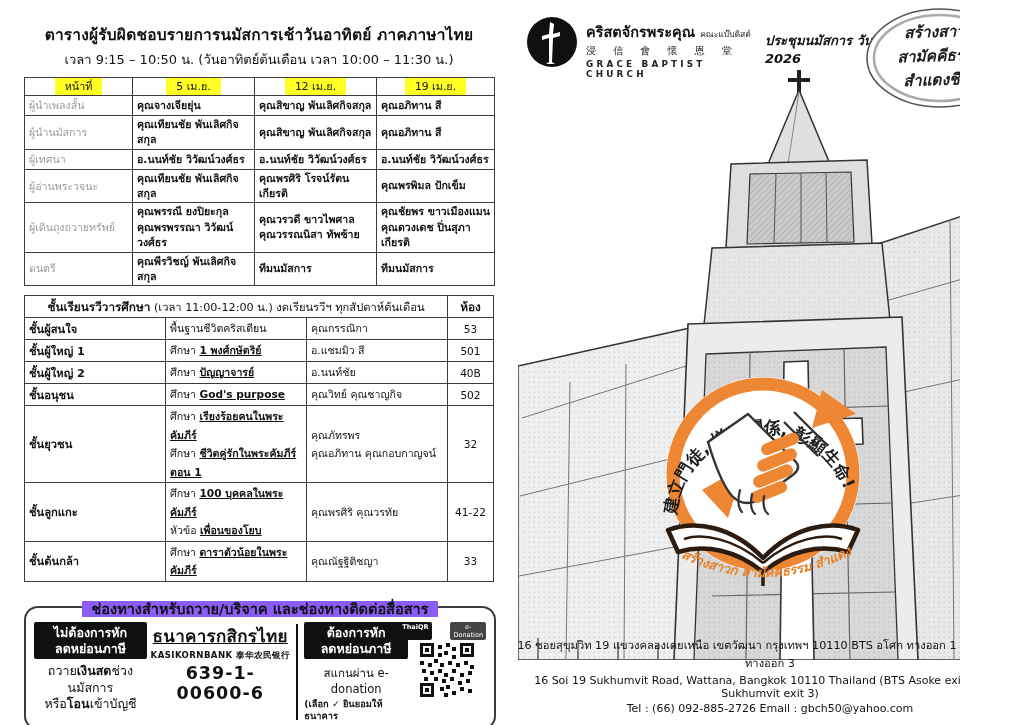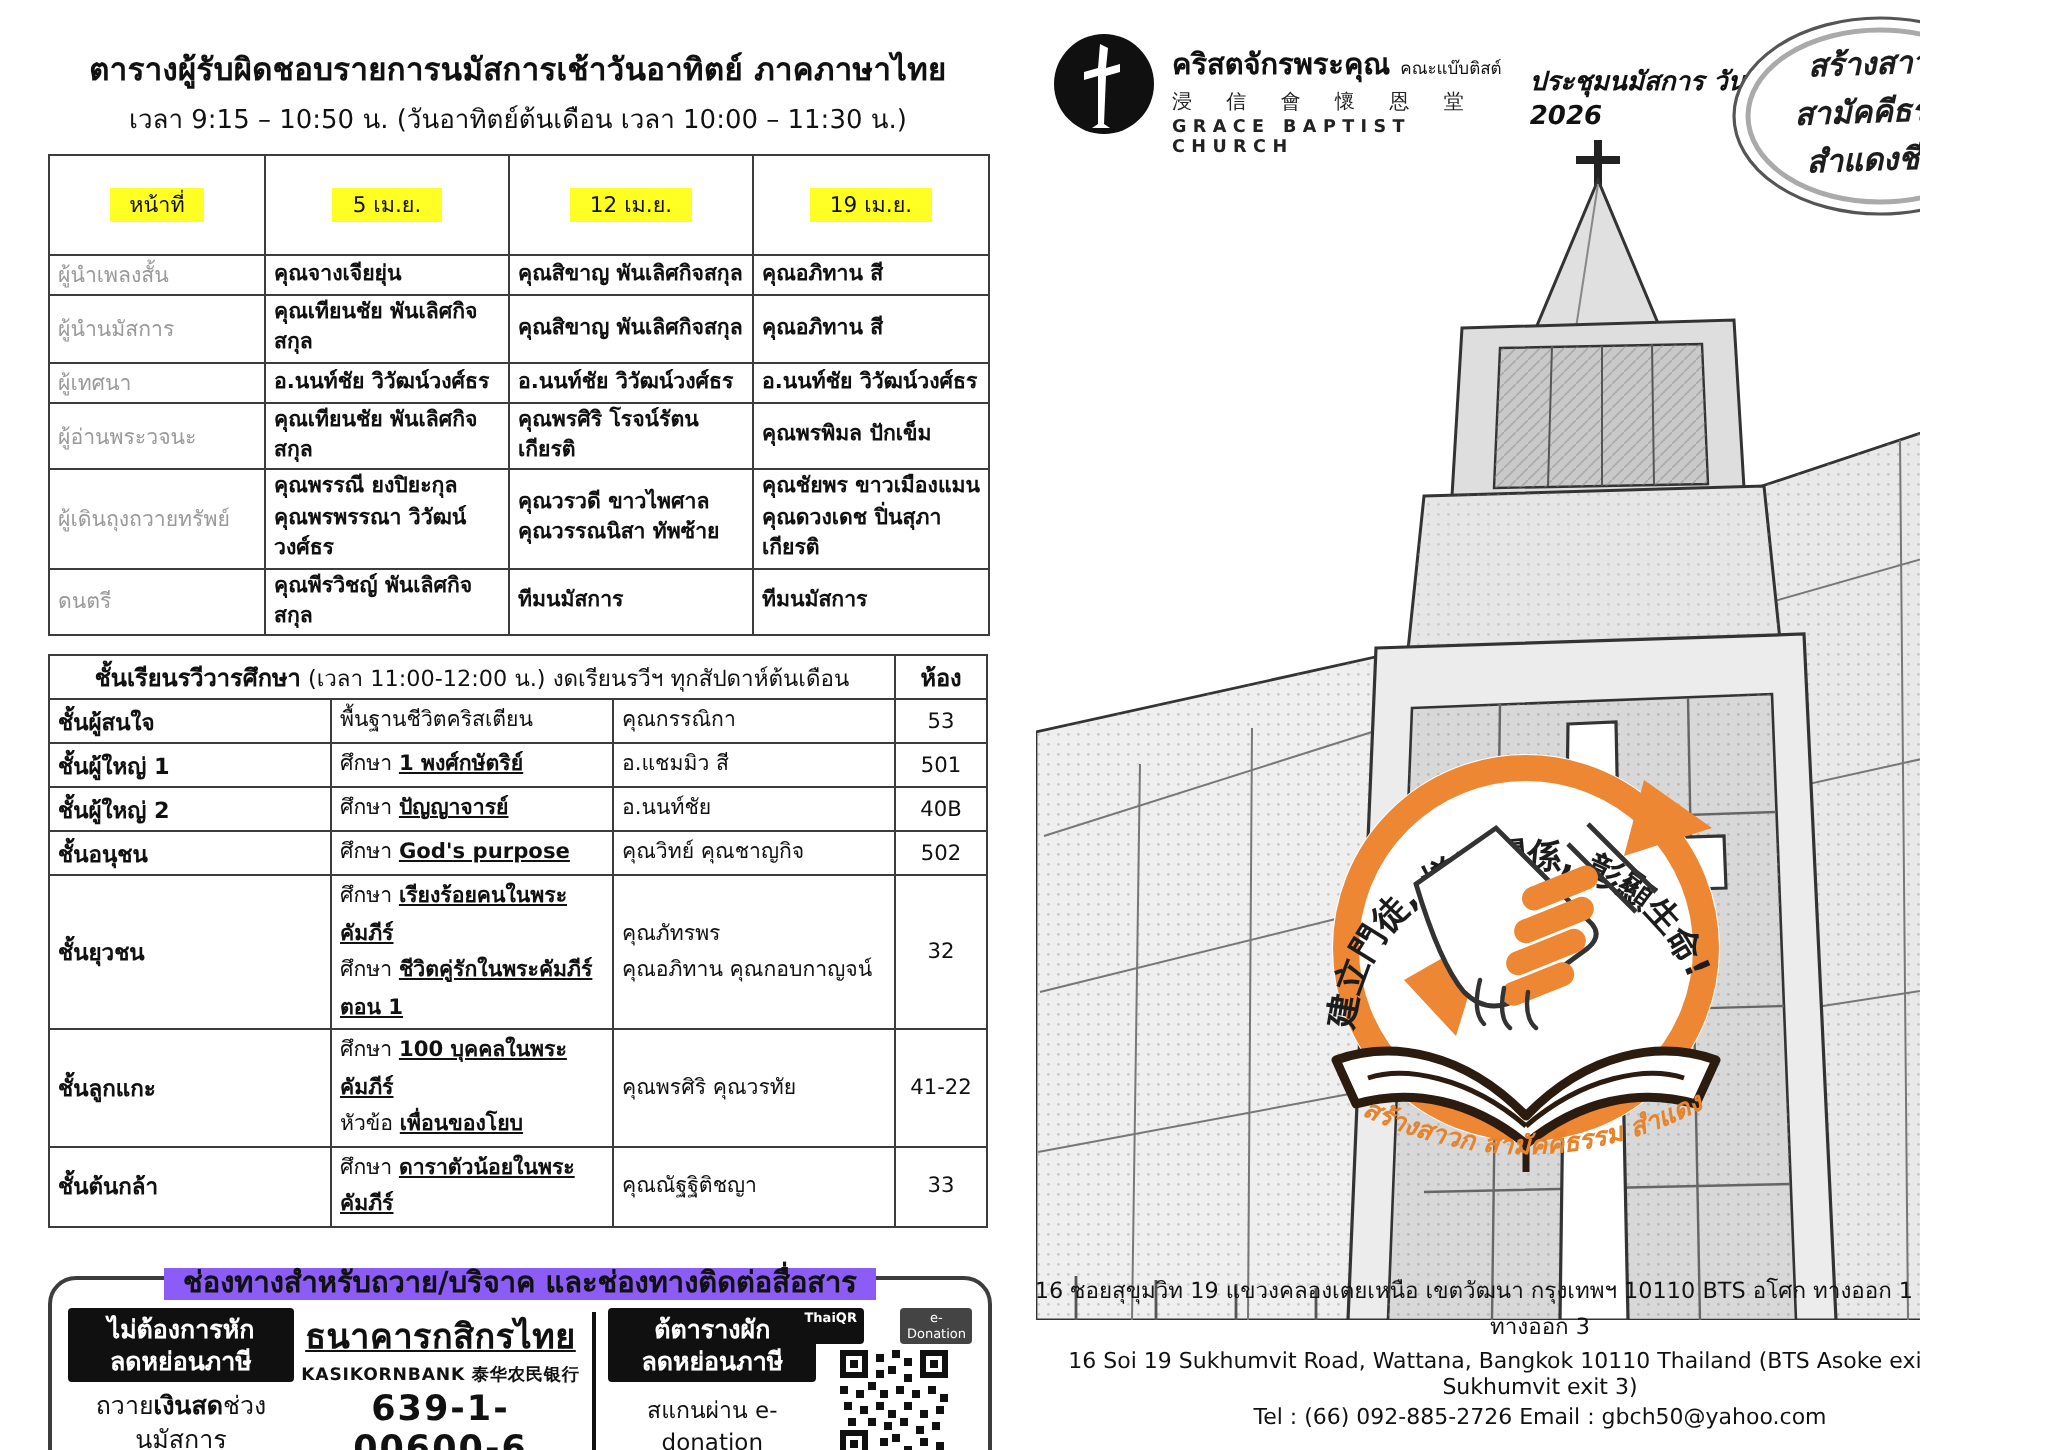--- a/index.html
+++ b/index.html
@@ -10,21 +10,21 @@
   
   .page-left { position:absolute; left:0; top:0; width:512px; height:725px; padding:22px 18px 0 24px; }
   .lp-title { text-align:center; font-weight:bold; font-size:15.5px; letter-spacing:.2px; }
   .lp-subtitle { text-align:center; font-size:13px; margin-top:2px; }
 
   table { border-collapse:collapse; width:470px; table-layout:fixed; }
   td, th { border:1px solid #3c3c3c; font-size:10.6px; padding:1px 4px; vertical-align:middle; }
 
   
   #duty-table { margin-top:7px; }
-  #duty-table th { font-weight:normal; height:17px; padding:16px;text-decoration:underline; }
+  #duty-table th { font-weight:normal; height:17px; padding:0;text-decoration:underline; }
   #duty-table .hl { background:#ffff24; padding:0 10px; display:inline-block; font-size:10.8px; }
   #duty-table td.role { color:#9a9a9a; font-weight:normal; }
   #duty-table td { height:20px; font-weight:600; }
   #duty-table td div { line-height:1.45; }
 
   
   #class-table { margin-top:9px; }
   #class-table td { height:22px;margin-top:28px; }
   #class-table .cth { text-align:center; font-size:11.2px; }
   #class-table .cth b { font-size:11.8px; }
@@ -272,21 +272,21 @@
         </div>
         <div class="don-colB">
           <div class="bank-name">ธนาคารกสิกรไทย</div>
           <div class="bank-en">KASIKORNBANK 泰华农民银行</div>
           <div class="bank-acc">639-1-00600-6</div>
 
         </div>
         <div class="don-divider"></div>
         <div class="don-colC">
           <div class="blackbox">
-            <div>ต้ตารางผัก</div>
+            <div>ต้องการหัก</div>
             <div>ลดหย่อนภาษี</div>
           </div>
           <div class="scan">สแกนผ่าน e-donation</div>
           <div class="scan-note">
             <div>(เลือก ✓ ยินยอมให้ธนาคาร</div>
 
           </div>
         </div>
         <div class="don-colD">
           <div class="qr-head">

